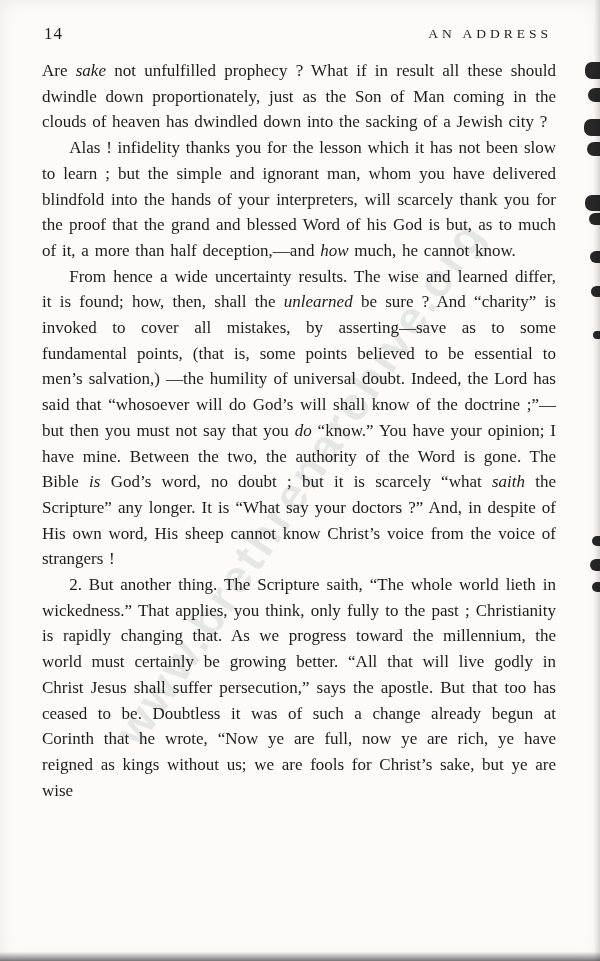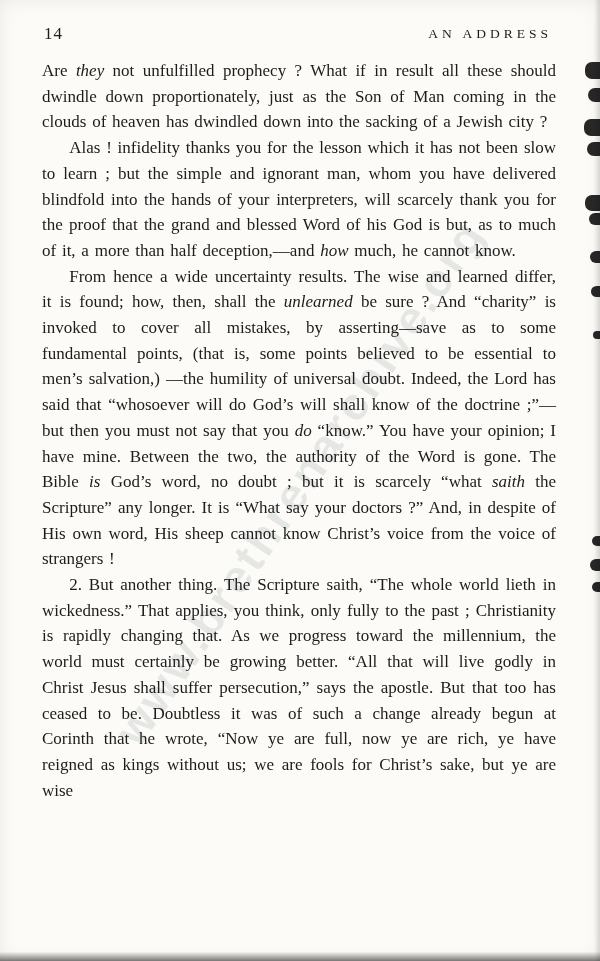--- a/index.html
+++ b/index.html
@@ -109,21 +109,21 @@
 <div class="page">
 
   <div class="watermark">www.brethrenarchive.org</div>
 
   <div class="header">
     <span class="page-number">14</span>
     <span class="running-title">AN  ADDRESS</span>
   </div>
 
   <div class="body-text">
-      <p class="para"><span>Are </span><span class="italic">they</span><span> not unfulfilled prophecy&nbsp;?  What if in result all these should dwindle down proportionately, just as the Son of Man coming in the clouds of heaven has dwindled down into the sacking of a Jewish city&nbsp;?</span></p>
+      <p class="para"><span>Are </span><span class="italic">sake</span><span> not unfulfilled prophecy&nbsp;?  What if in result all these should dwindle down proportionately, just as the Son of Man coming in the clouds of heaven has dwindled down into the sacking of a Jewish city&nbsp;?</span></p>
       <p class="para indent"><span>Alas&nbsp;! infidelity thanks you for the lesson which it has not been slow to learn&nbsp;; but the simple and ignorant man, whom you have delivered blindfold into the hands of your interpreters, will scarcely thank you for the proof that the grand and blessed Word of his God is but, as to much of it, a more than half deception,—and </span><span class="italic">how</span><span> much, he cannot know.</span></p>
       <p class="para indent"><span>From hence a wide uncertainty results.  The wise and learned differ, it is found; how, then, shall the </span><span class="italic">unlearned</span><span> be sure&nbsp;?  And “charity” is invoked to cover all mistakes, by asserting—save as to some fundamental points, (that is, some points believed to be essential to men’s salvation,) —the humility of universal doubt.  Indeed, the Lord has said that “whosoever will do God’s will shall know of the doctrine&nbsp;;”—but then you must not say that you </span><span class="italic">do</span><span> “know.”  You have your opinion; I have mine.  Between the two, the authority of the Word is gone.  The Bible </span><span class="italic">is</span><span> God’s word, no doubt&nbsp;; but it is scarcely “what </span><span class="italic">saith</span><span> the Scripture” any longer.   It is “What say your doctors&nbsp;?”  And, in despite of His own word, His sheep cannot know Christ’s voice from the voice of strangers&nbsp;!</span></p>
       <p class="para indent"><span>2. But another thing.  The Scripture saith, “The whole world lieth in wickedness.”  That applies, you think, only fully to the past&nbsp;; Christianity is rapidly changing that.  As we progress toward the millennium, the world must certainly be growing better.  “All that will live godly in Christ Jesus shall suffer persecution,” says the apostle.  But that too has ceased to be.  Doubtless it was of such a change already begun at Corinth that he wrote,&nbsp;“Now ye are full, now ye are rich, ye have reigned as kings without us; we are fools for Christ’s sake, but ye are wise</span></p>
     </div>
 
   <div class="artifact" style="top:62px;height:17px;width:15px;"></div>
   <div class="artifact" style="top:88px;height:14px;width:12px;"></div>
   <div class="artifact" style="top:119px;height:17px;width:16px;"></div>
   <div class="artifact" style="top:142px;height:14px;width:13px;"></div>
   <div class="artifact" style="top:195px;height:16px;width:15px;"></div>

